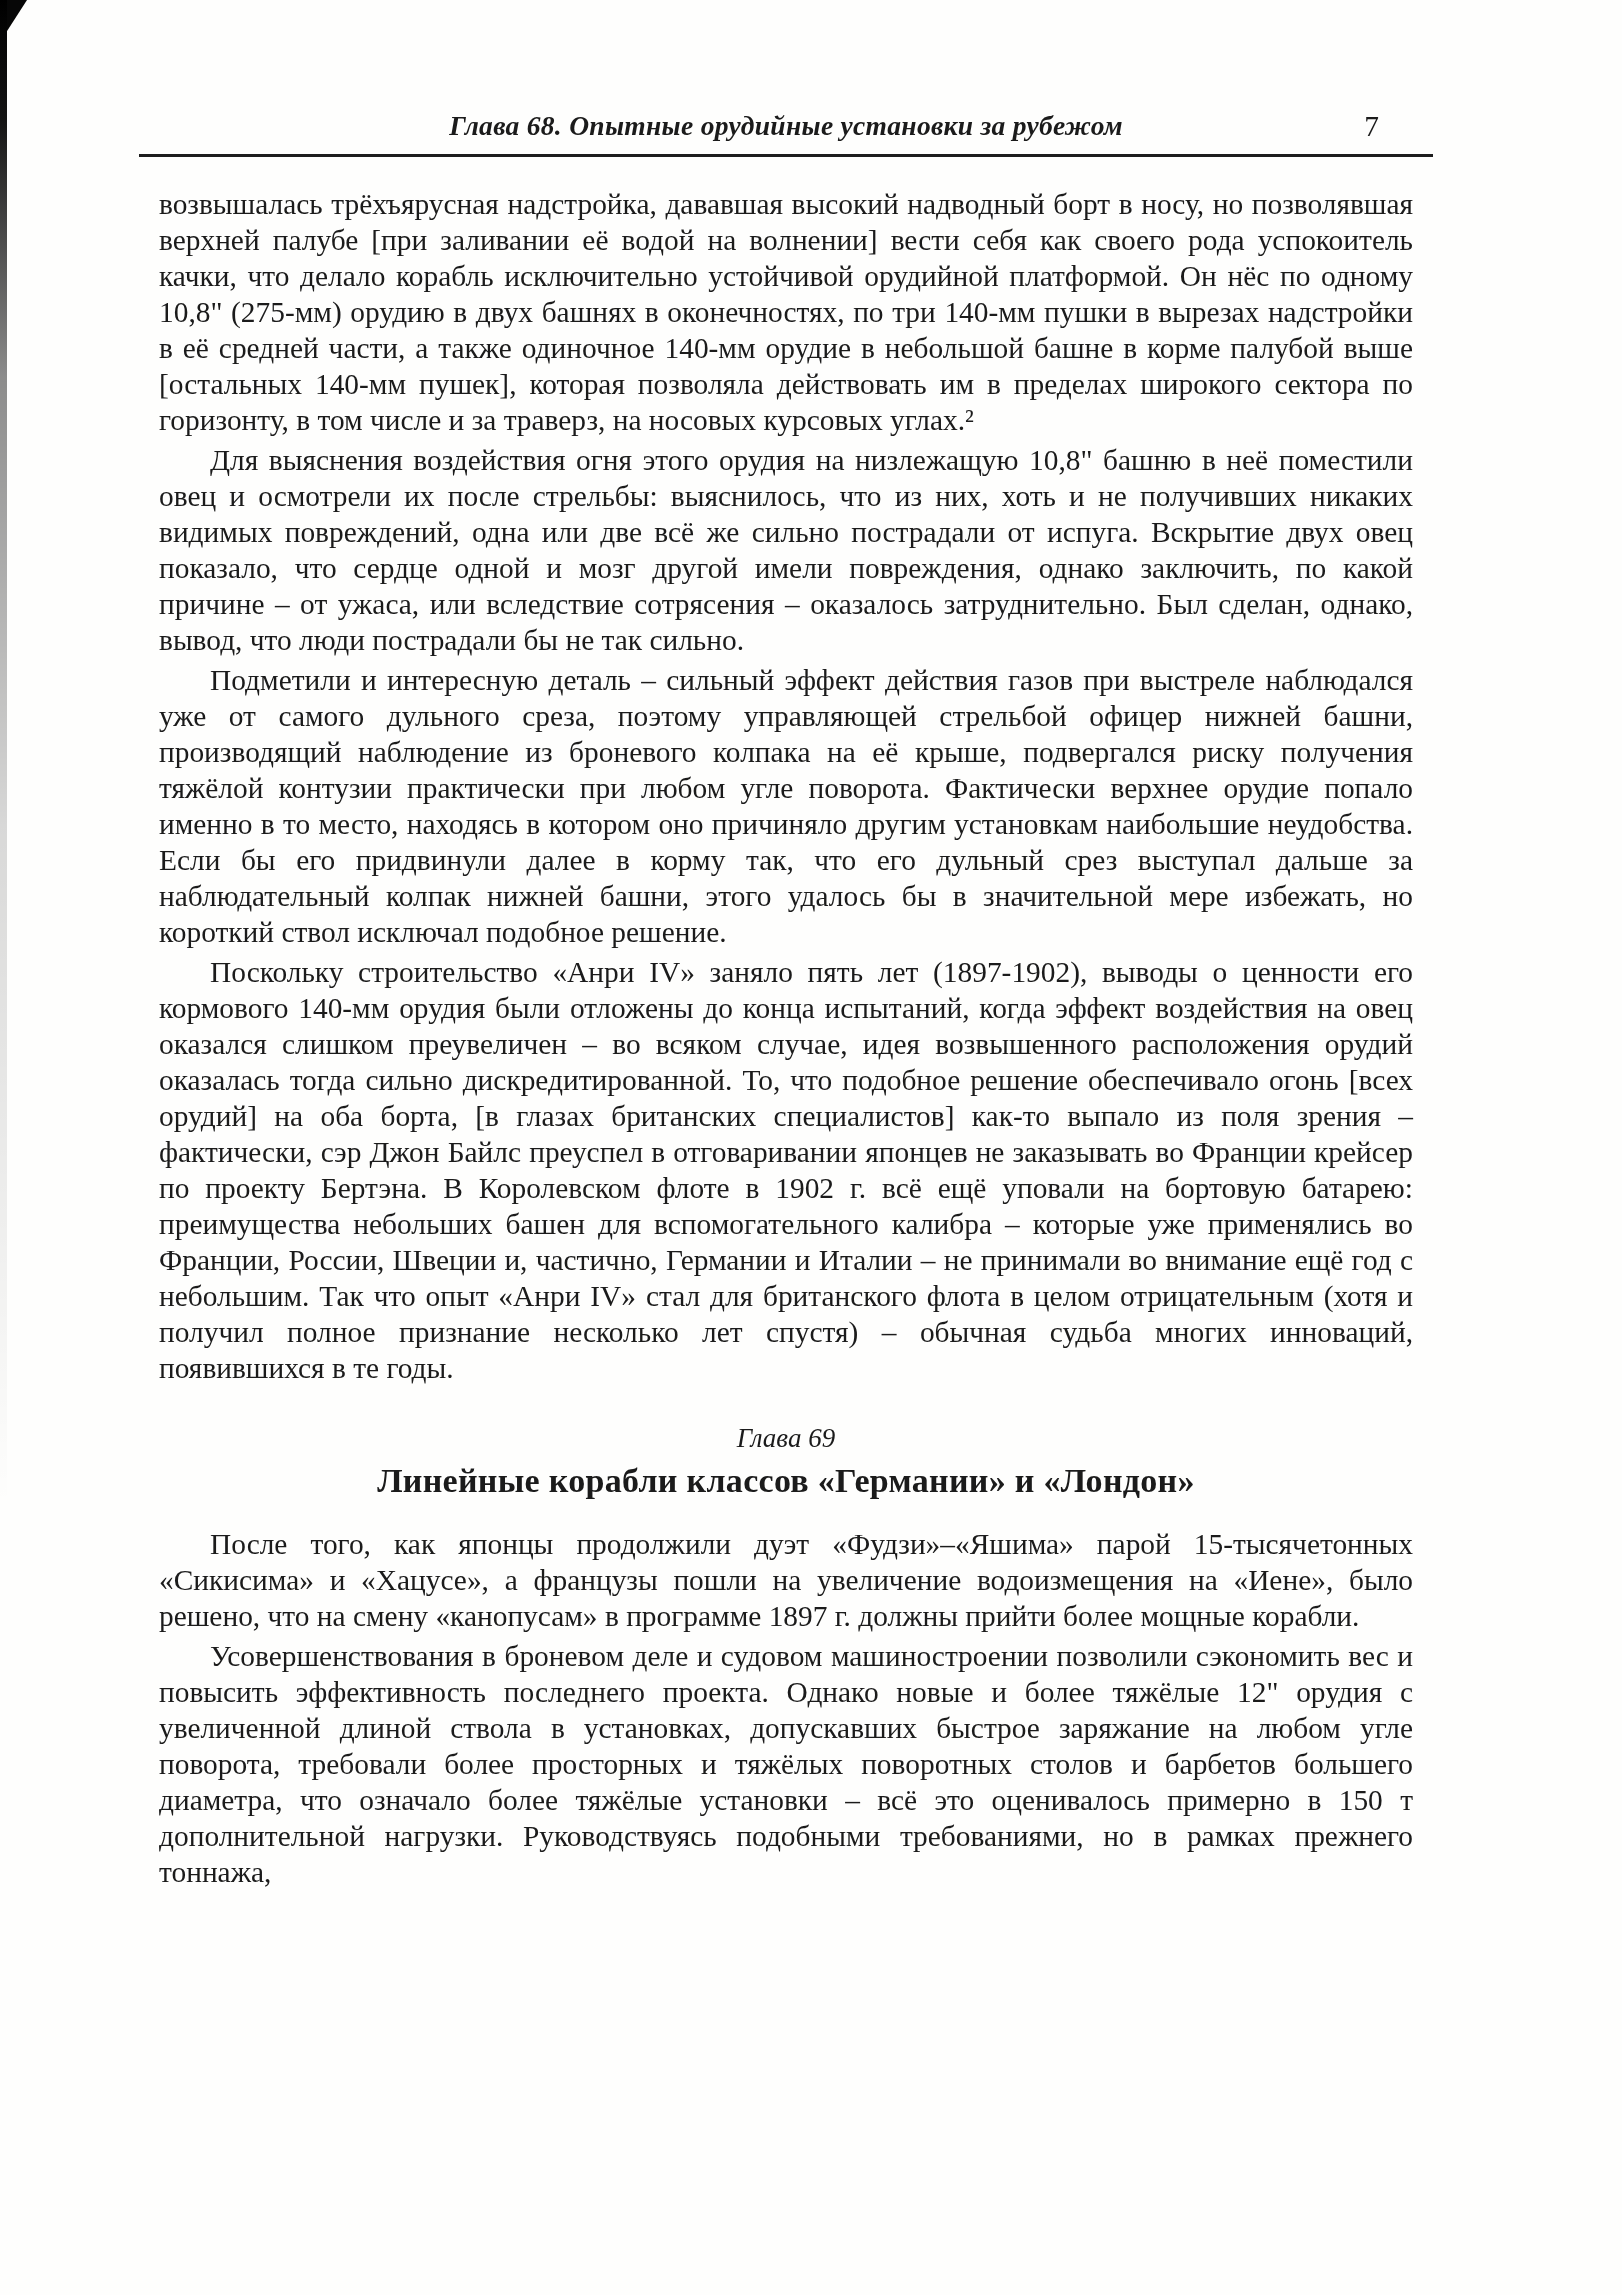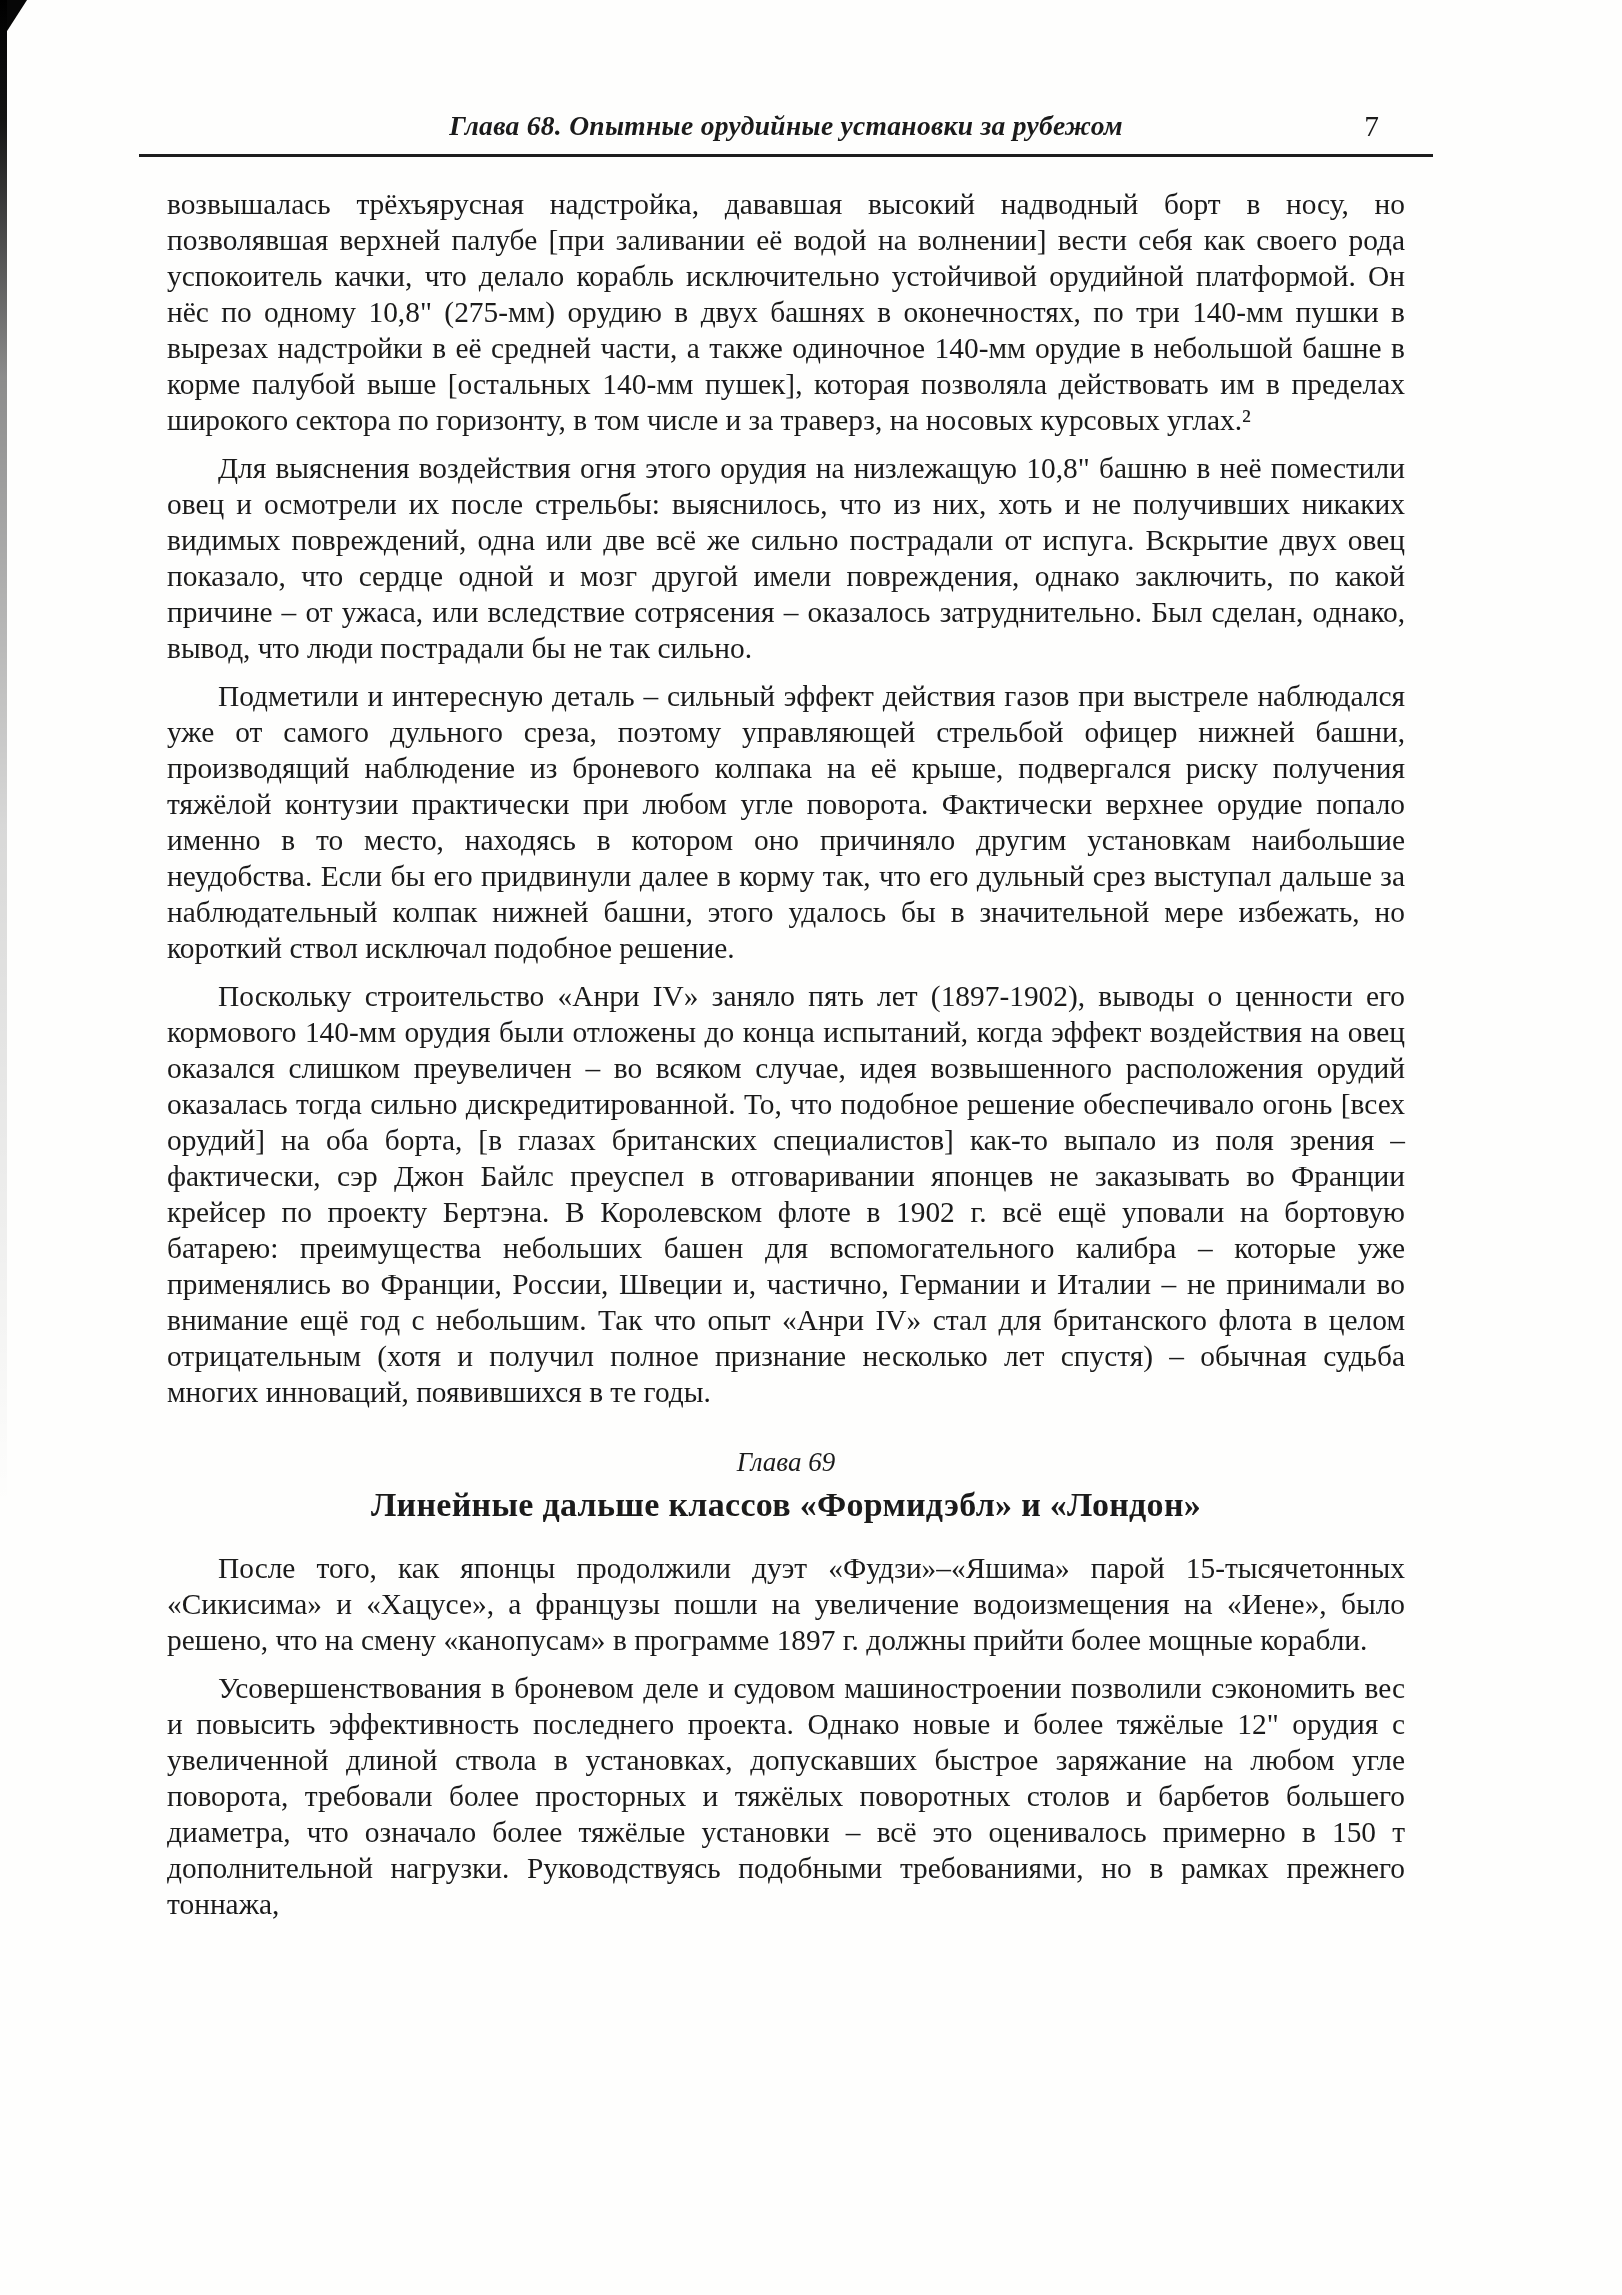--- a/index.html
+++ b/index.html
@@ -81,21 +81,21 @@
     margin-left: -16.4px;
     margin-top: 6.5px;
   }
   .text-block {
     margin-top: 29px;
     font-size: 29.4px;
     line-height: 36px;
     text-align: justify;
   }
   .text-block p {
-    margin: 12px;
+    margin: 4px;
     text-indent: 51px;
   }
   .text-block p.noindent {
     text-indent: 0;
   }
   .chapter-label {
     font-size: 27px;
     font-weight: normal;
     font-style: italic;
     text-align: center;
@@ -133,21 +133,21 @@
       <p class="noindent">возвышалась трёхъярусная надстройка, дававшая высокий надводный борт в носу, но позволявшая верхней палубе [при заливании её водой на волнении] вести себя как своего рода успокоитель качки, что делало корабль исключительно устойчивой орудийной платформой. Он нёс по одному 10,8" (275-мм) орудию в двух башнях в оконечностях, по три 140-мм пушки в вырезах надстройки в её средней части, а также одиночное 140-мм орудие в небольшой башне в корме палубой выше [остальных 140-мм пушек], которая позволяла действовать им в пределах широкого сектора по горизонту, в том числе и за траверз, на носовых курсовых углах.²</p>
 
       <p>Для выяснения воздействия огня этого орудия на низлежащую 10,8" башню в неё поместили овец и осмотрели их после стрельбы: выяснилось, что из них, хоть и не получивших никаких видимых повреждений, одна или две всё же сильно пострадали от испуга. Вскрытие двух овец показало, что сердце одной и мозг другой имели повреждения, однако заключить, по какой причине – от ужаса, или вследствие сотрясения – оказалось затруднительно. Был сделан, однако, вывод, что люди пострадали бы не так сильно.</p>
 
       <p>Подметили и интересную деталь – сильный эффект действия газов при выстреле наблюдался уже от самого дульного среза, поэтому управляющей стрельбой офицер нижней башни, производящий наблюдение из броневого колпака на её крыше, подвергался риску получения тяжёлой контузии практически при любом угле поворота. Фактически верхнее орудие попало именно в то место, находясь в котором оно причиняло другим установкам наибольшие неудобства. Если бы его придвинули далее в корму так, что его дульный срез выступал дальше за наблюдательный колпак нижней башни, этого удалось бы в значительной мере избежать, но короткий ствол исключал подобное решение.</p>
 
       <p>Поскольку строительство «Анри IV» заняло пять лет (1897-1902), выводы о ценности его кормового 140-мм орудия были отложены до конца испытаний, когда эффект воздействия на овец оказался слишком преувеличен – во всяком случае, идея возвышенного расположения орудий оказалась тогда сильно дискредитированной. То, что подобное решение обеспечивало огонь [всех орудий] на оба борта, [в глазах британских специалистов] как-то выпало из поля зрения – фактически, сэр Джон Байлс преуспел в отговаривании японцев не заказывать во Франции крейсер по проекту Бертэна. В Королевском флоте в 1902 г. всё ещё уповали на бортовую батарею: преимущества небольших башен для вспомогательного калибра – которые уже применялись во Франции, России, Швеции и, частично, Германии и Италии – не принимали во внимание ещё год с небольшим. Так что опыт «Анри IV» стал для британского флота в целом отрицательным (хотя и получил полное признание несколько лет спустя) – обычная судьба многих инноваций, появившихся в те годы.</p>
 
       <h2 class="chapter-label">Глава 69</h2>
 
-      <h1 class="chapter-title">Линейные дальше классов «Формидэбл» и «Лондон»</h1>
+      <h1 class="chapter-title">Линейные корабли классов «Германии» и «Лондон»</h1>
 
       <p>После того, как японцы продолжили дуэт «Фудзи»–«Яшима» парой 15-тысячетонных «Сикисима» и «Хацусе», а французы пошли на увеличение водоизмещения на «Иене», было решено, что на смену «канопусам» в программе 1897 г. должны прийти более мощные корабли.</p>
 
       <p>Усовершенствования в броневом деле и судовом машиностроении позволили сэкономить вес и повысить эффективность последнего проекта. Однако новые и более тяжёлые 12" орудия с увеличенной длиной ствола в установках, допускавших быстрое заряжание на любом угле поворота, требовали более просторных и тяжёлых поворотных столов и барбетов большего диаметра, что означало более тяжёлые установки – всё это оценивалось примерно в 150 т дополнительной нагрузки. Руководствуясь подобными требованиями, но в рамках прежнего тоннажа,</p>
 
     </main>
   </div>
 </div>
 
 

